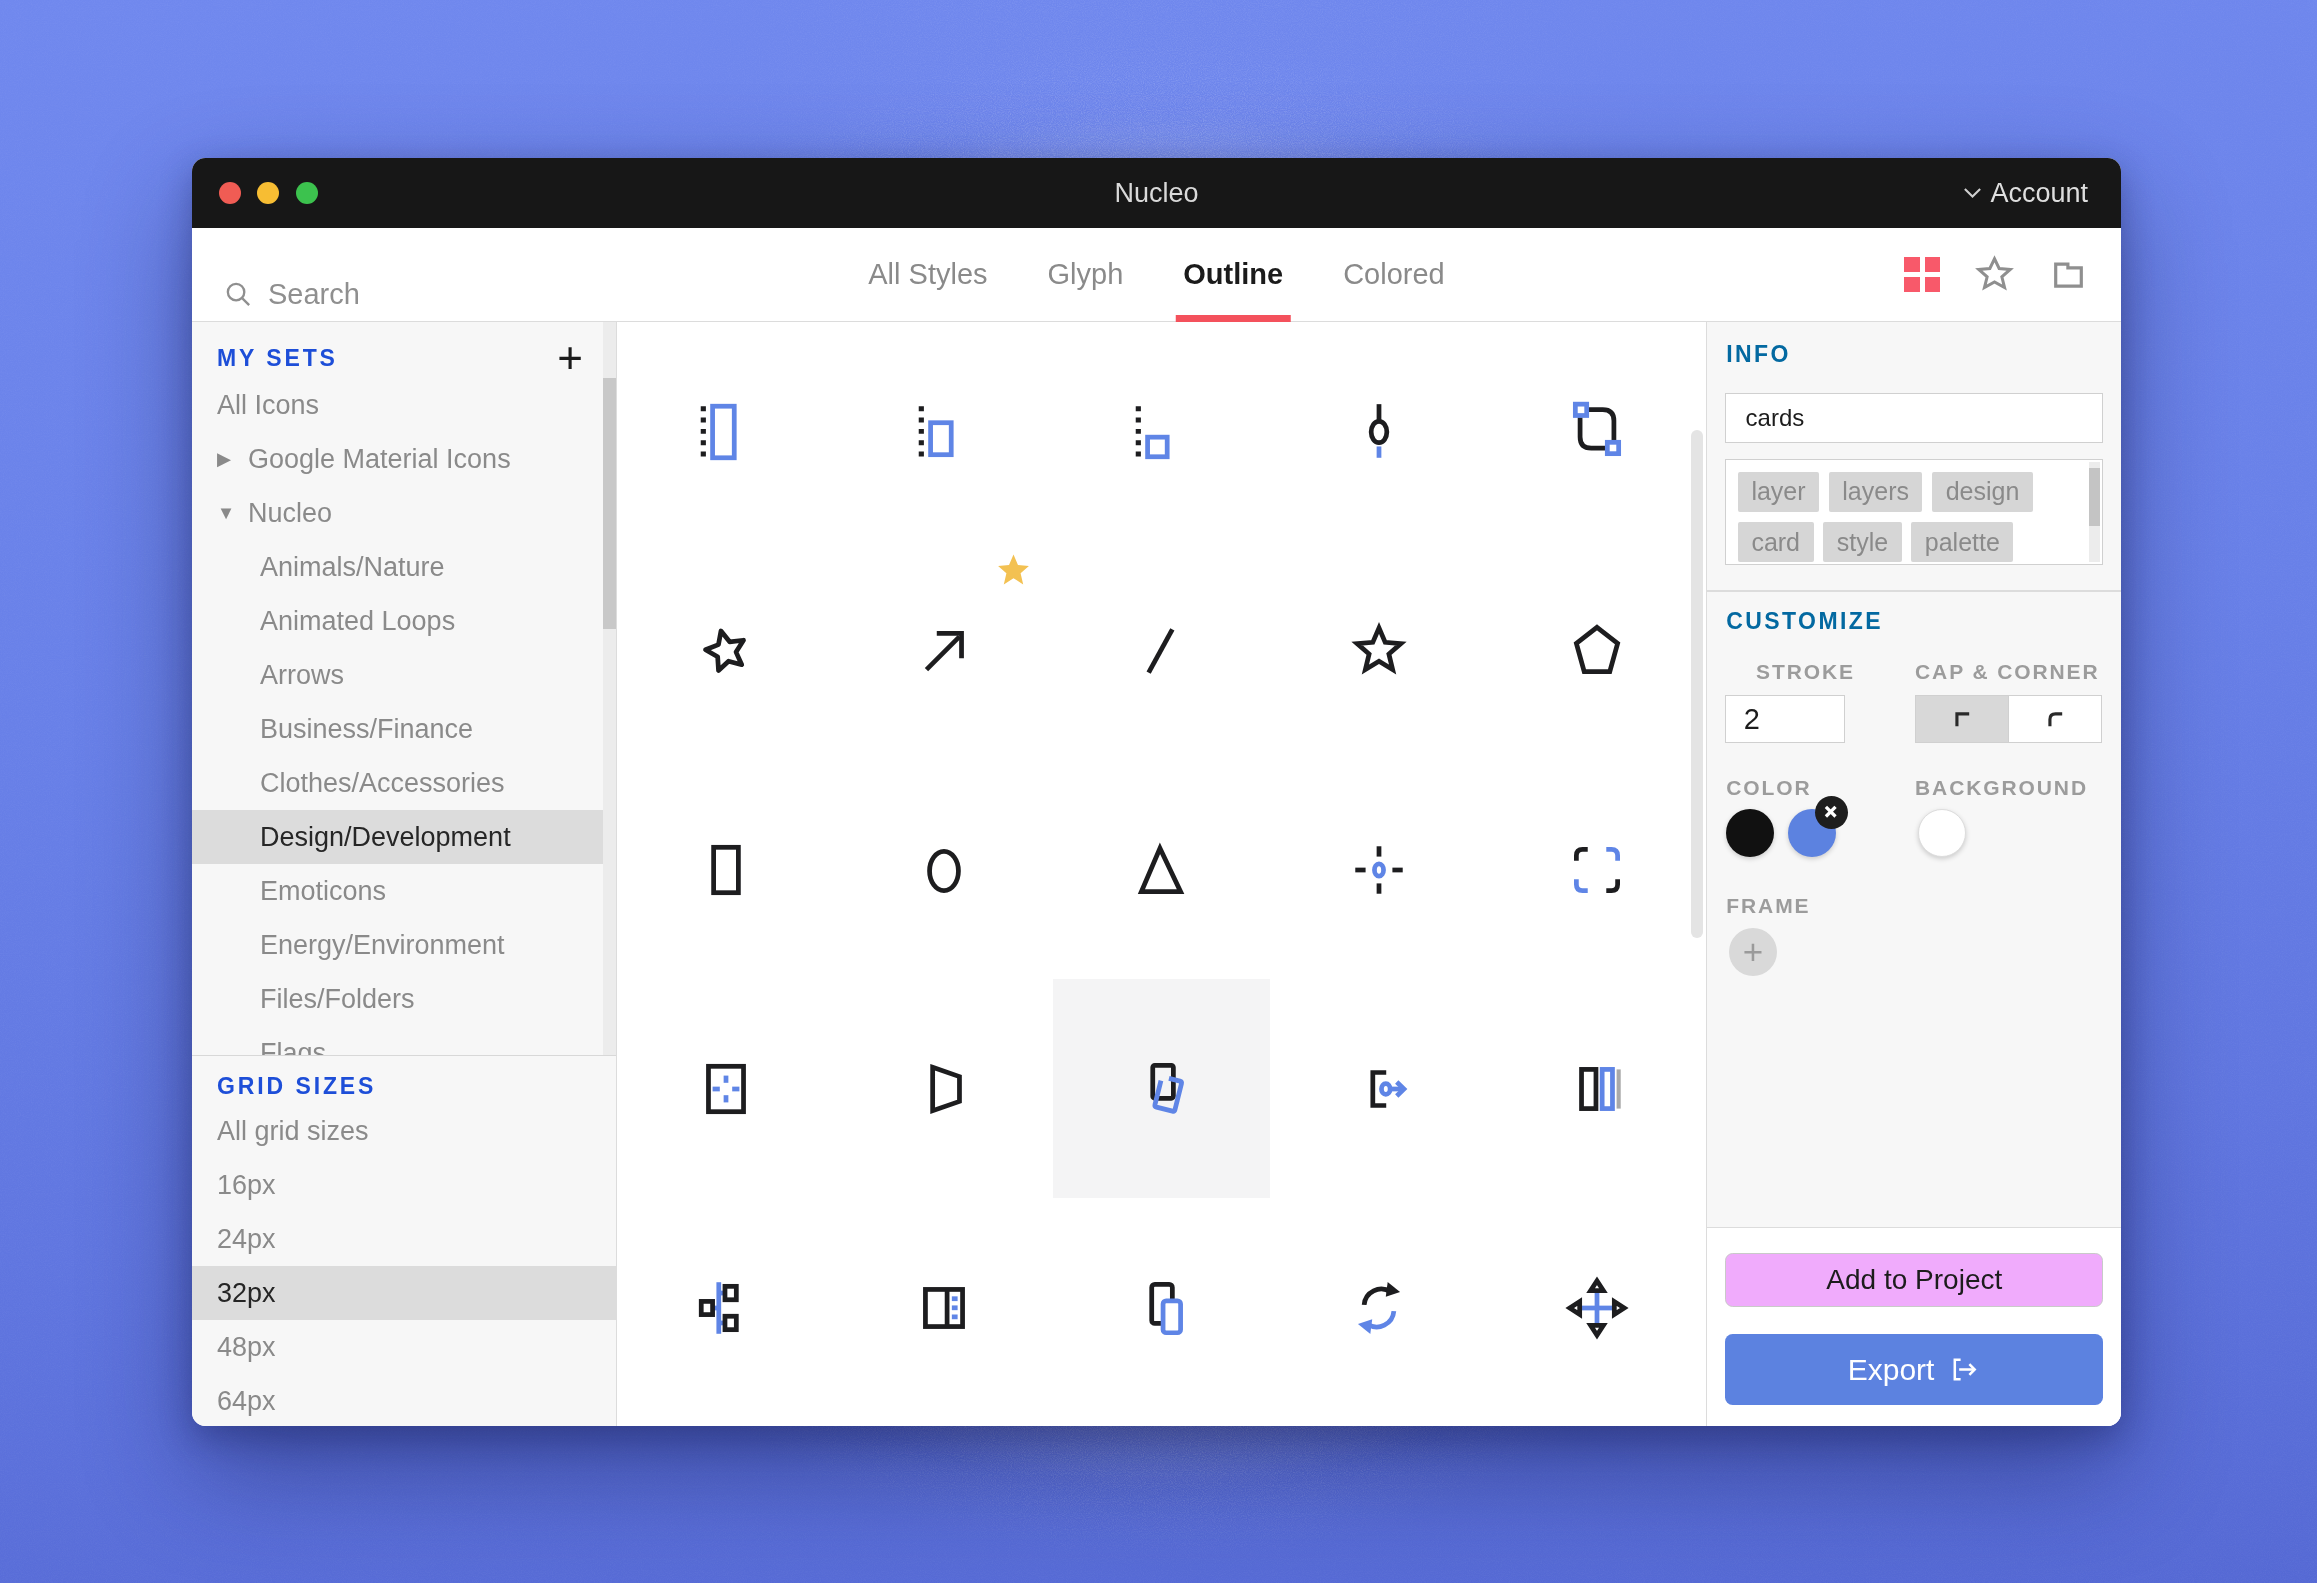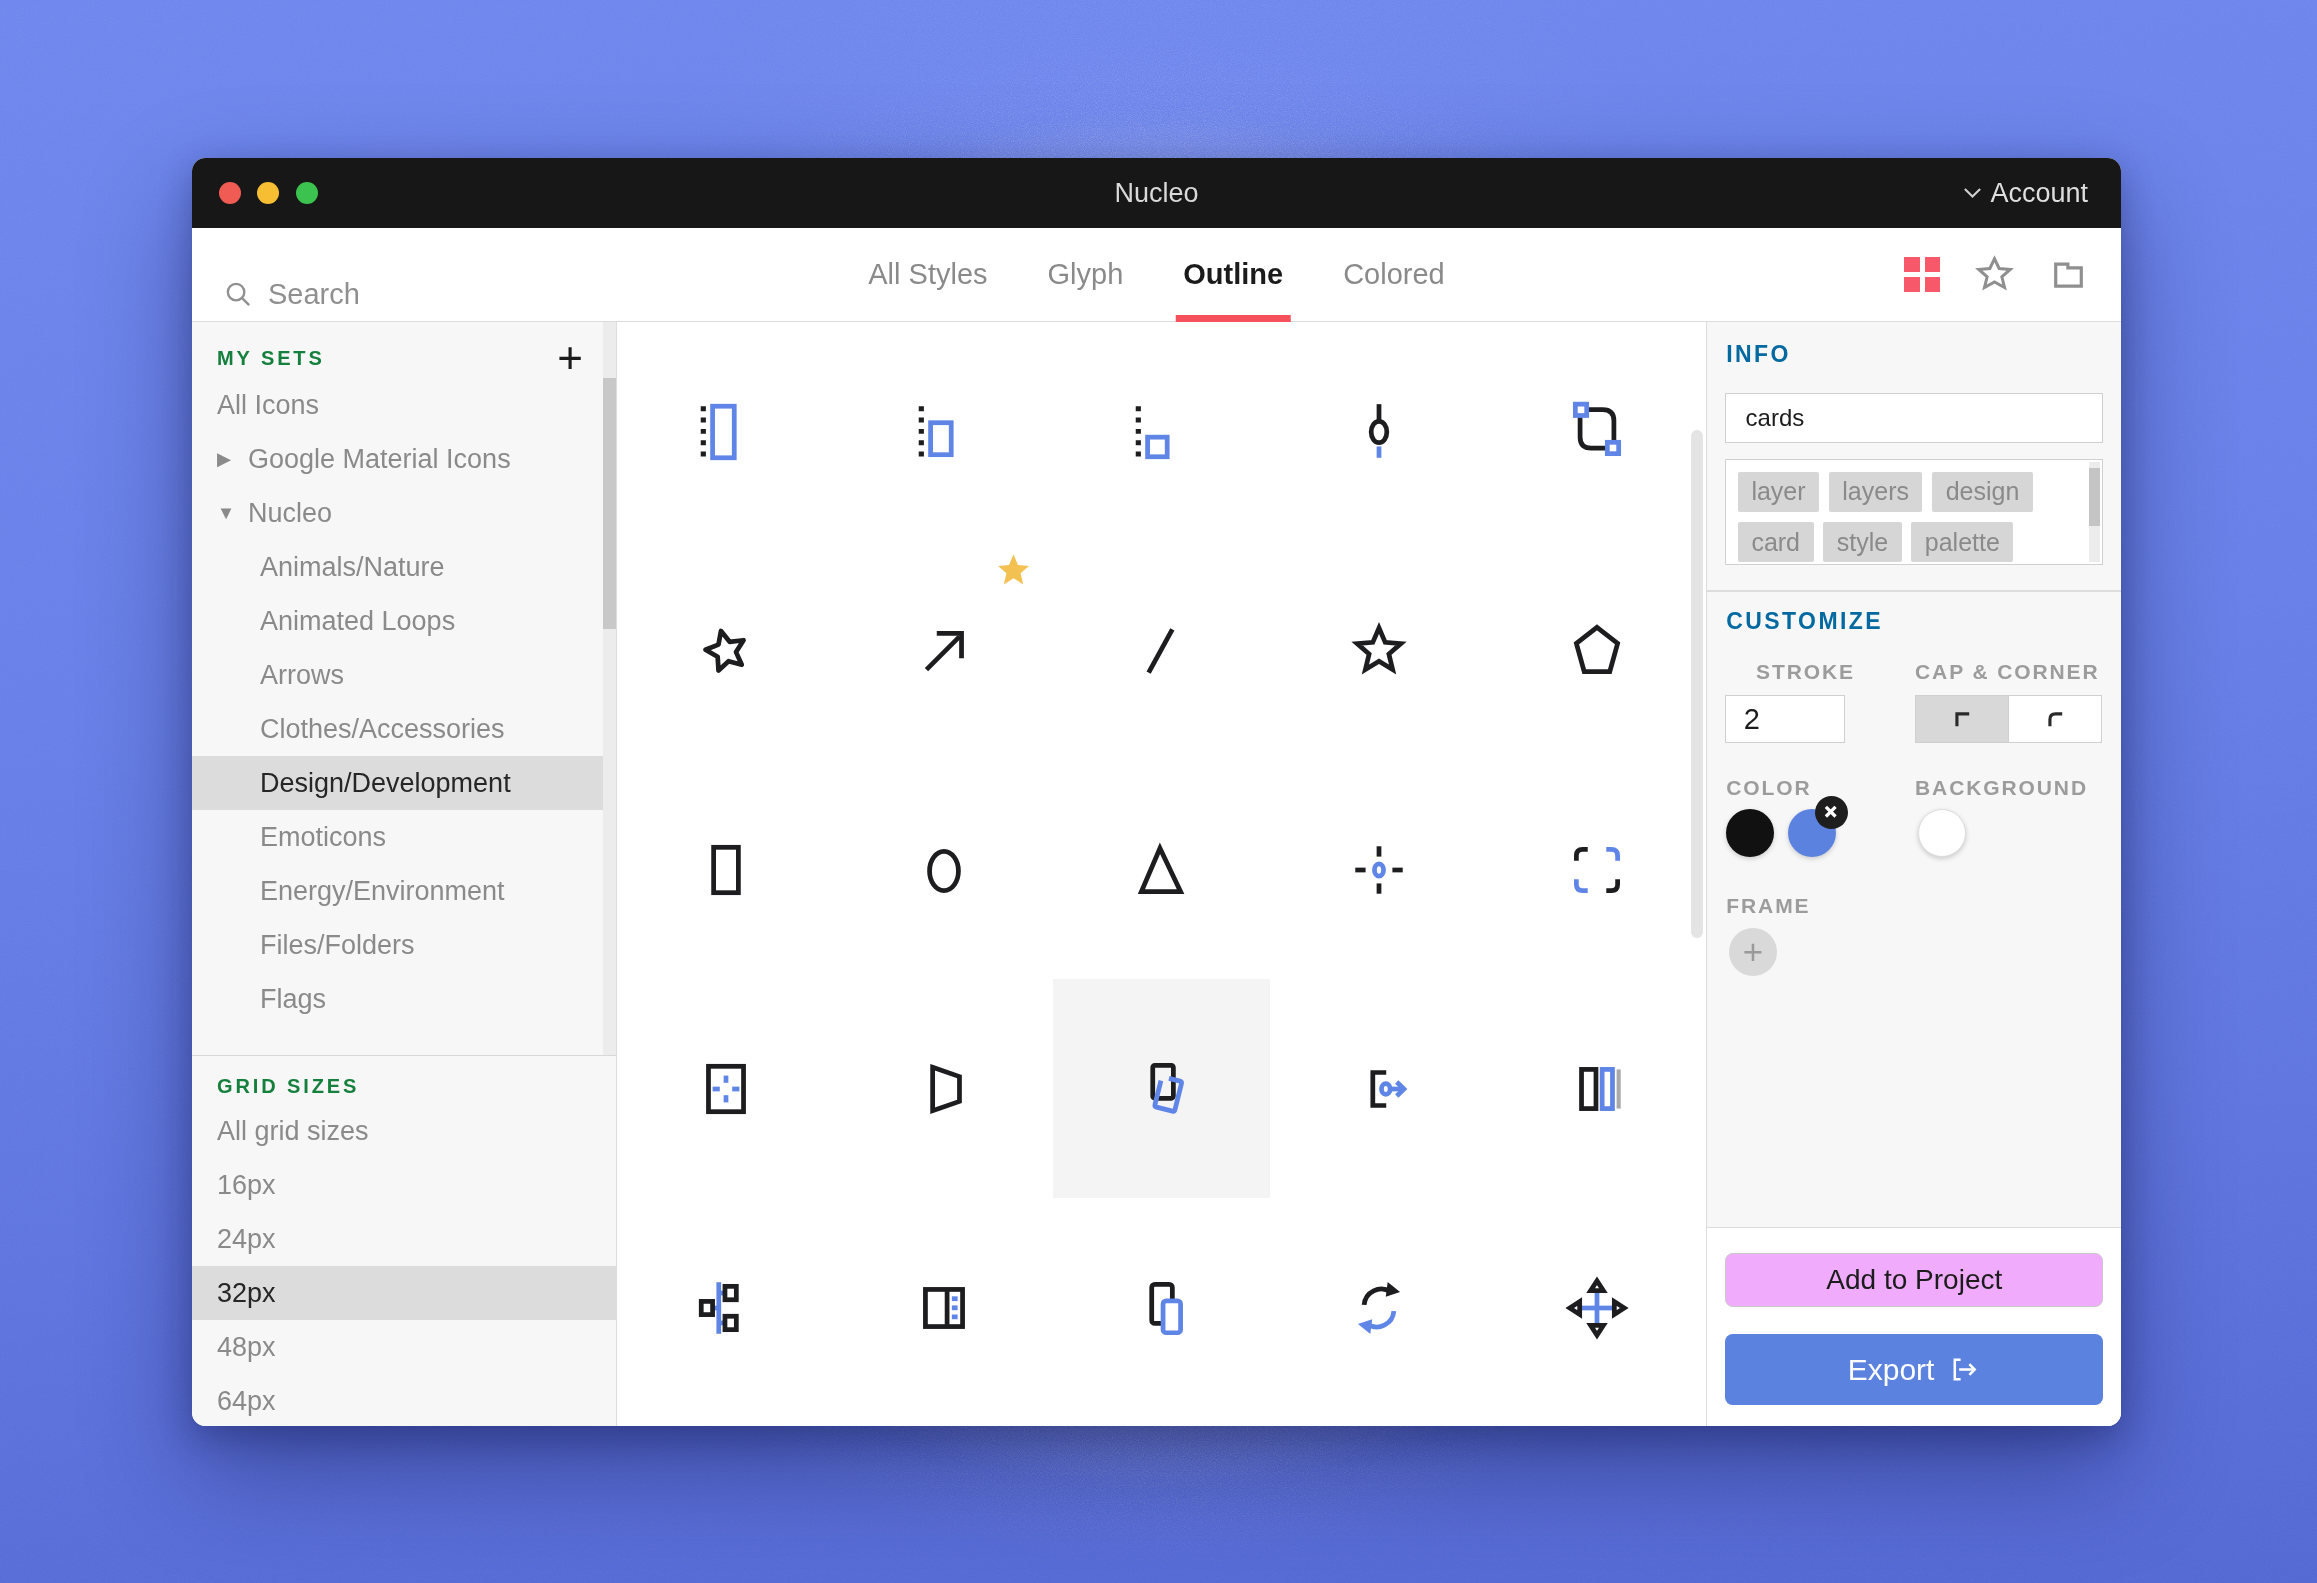--- a/index.html
+++ b/index.html
@@ -52,21 +52,21 @@
   .tab.active::after{content:"";position:absolute;left:-7.7px;right:-7.7px;bottom:-1.9px;height:7.7px;background:#f4515c;}
   .tool-icons{position:absolute;right:33px;top:0;height:93px;display:flex;align-items:center;gap:35px;}
   .redgrid{display:grid;grid-template-columns:15.4px 15.4px;grid-auto-rows:15.4px;gap:4.8px;}
   .redgrid span{background:#f8596a;}
   
   .content{display:flex;height:1106px;}
   
   .sidebar{width:425px;background:#f7f7f7;border-right:1.9px solid #dcdcdc;display:flex;flex-direction:column;box-sizing:border-box;}
   .sets-section{height:734px;position:relative;overflow:hidden;}
   .side-header{margin-top:17.4px;height:39px;display:flex;align-items:center;padding-left:25px;
-    font-size:20px;font-weight:700;letter-spacing:2.9px;color:#15803d;}
+    font-size:23px;font-weight:700;letter-spacing:2.9px;color:#1d4ed8;}
   .add-set{position:absolute;top:13.5px;right:33px;font-size:44px;font-weight:300;color:#1b1b1b;line-height:44px;cursor:default;}
   .srow{height:54px;display:flex;align-items:center;font-size:27px;color:#8a8a8a;cursor:default;}
   .srow .arrow{width:31px;margin-left:25px;font-size:18.3px;color:#8a8a8a;}
   .srow.root{padding-left:25px;}
   .srow.set{padding-left:0;}
   .srow.child{padding-left:68px;}
   .srow.selected{background:#dcdcdc;color:#262626;}
   .side-scroll{position:absolute;top:0;right:0;bottom:0;width:13.5px;background:#ececec;}
   .side-scroll .thumb{position:absolute;top:56px;right:0;width:13.5px;height:251px;background:#c8c8c8;}
   .sizes-section{border-top:1.9px solid #d8d8d8;flex:1;}
@@ -209,20 +209,23 @@
         <div class="srow child">
             <span>Animals/Nature</span>
           </div>
         <div class="srow child">
             <span>Animated Loops</span>
           </div>
         <div class="srow child">
             <span>Arrows</span>
           </div>
         <div class="srow child">
+            <span>Business/Finance</span>
+          </div>
+        <div class="srow child">
             <span>Clothes/Accessories</span>
           </div>
         <div class="srow child selected">
             <span>Design/Development</span>
           </div>
         <div class="srow child">
             <span>Emoticons</span>
           </div>
         <div class="srow child">
             <span>Energy/Environment</span>

